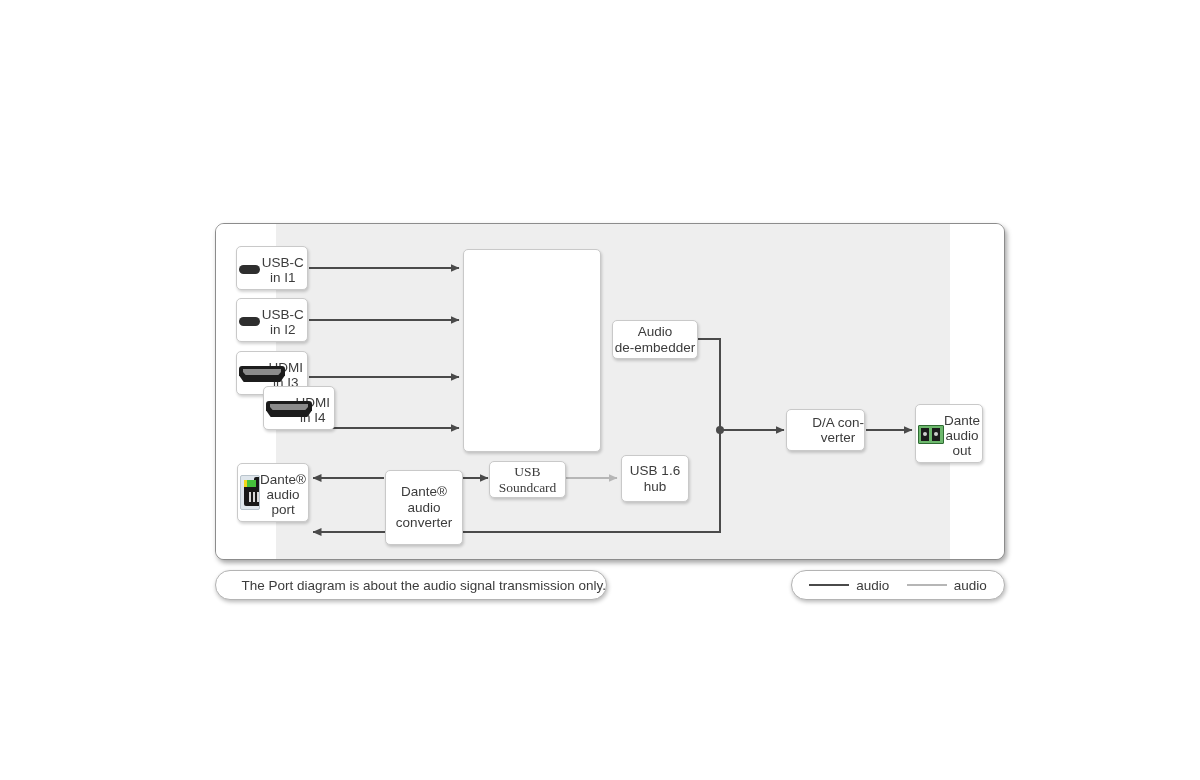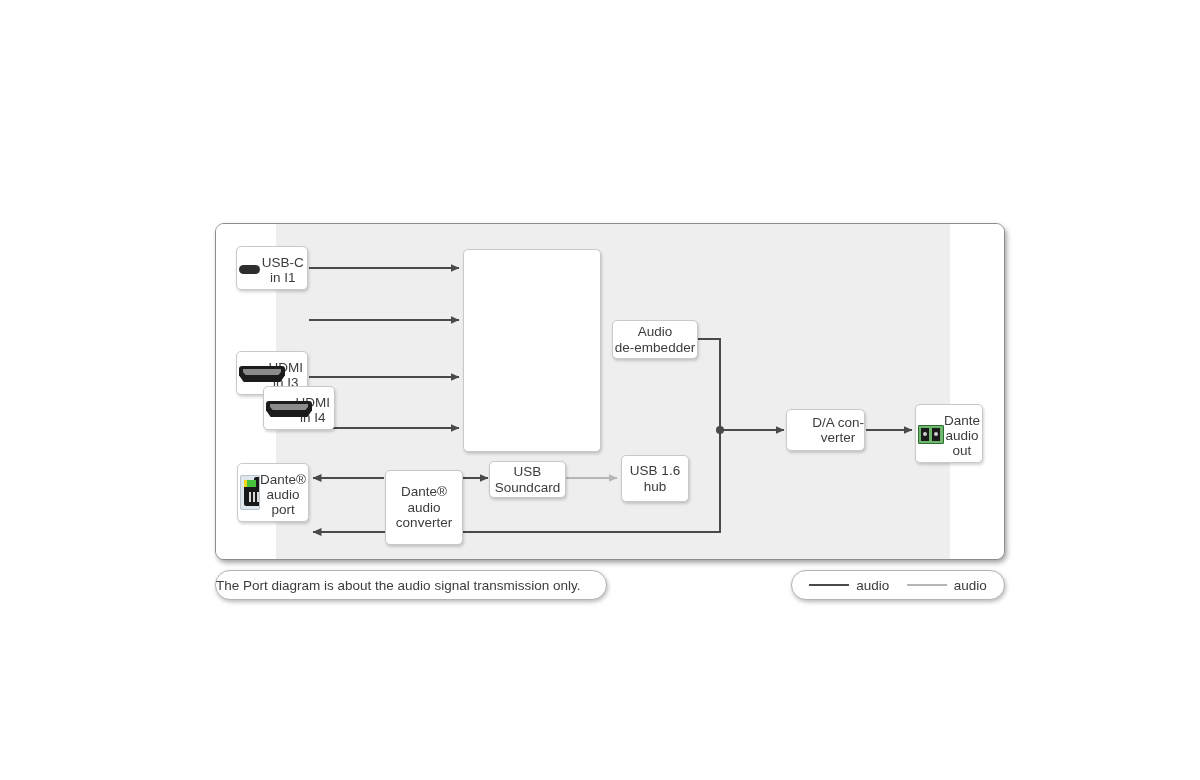--- a/index.html
+++ b/index.html
@@ -219,21 +219,21 @@
     top: 570px;
     width: 392px;
     height: 30px;
     background: #ffffff;
     border: 1px solid #b4b4b4;
     border-radius: 15px;
     box-shadow: 1px 2px 4px rgba(0,0,0,0.28);
     box-sizing: border-box;
     display: flex;
     align-items: center;
-    justify-content: flex-start;
+    justify-content: flex-end;
     font-size: 13.5px;
     color: #3c3c3c;
   }
   .legend-bar {
     position: absolute;
     left: 791px;
     top: 570px;
     width: 214px;
     height: 30px;
     background: #ffffff;
@@ -313,20 +313,24 @@
 
       <line x1="566" y1="478" x2="617" y2="478" marker-end="url(#arrowLight)"></line>
     </g>
   </svg>
 
   <div class="node port-node" style="left:236px; top:246px;">
     <span class="usbc-icon"></span>
     <span class="port-label">USB-C in I1</span>
   </div>
 
+  <div class="node port-node" style="left:236px; top:298px;">
+    <span class="usbc-icon"></span>
+    <span class="port-label">USB-C in I2</span>
+  </div>
 
   <div class="node port-node" style="left:236px; top:351px;">
     <span class="hdmi-icon">
       <span class="shell"></span><span class="inner"></span>
     </span>
     <span class="port-label">HDMI in I3</span>
   </div>
 
   <div class="node port-node" style="left:236px; top:386px;margin-left:27px;">
     <span class="hdmi-icon">
@@ -353,21 +357,21 @@
     <span>Audio
 de-embedder</span>
   </div>
 
   <div class="node" style="left:385px; top:470px; width:78px; height:75px;">
     <span>Dante®
 audio
 converter</span>
   </div>
 
-  <div class="node" style="left:489px; top:461px; width:77px; height:37px;">
+  <div class="node" style="left:489px; top:461px; width:77px; height:37px;font-family:Liberation Serif, serif;">
     <span>USB
 Soundcard</span>
   </div>
 
   <div class="node" style="left:621px; top:455px; width:68px; height:47px;">
     <span>USB 1.6
 hub</span>
   </div>
 
   <div class="node" style="left:786px; top:409px; width:79px; height:42px;justify-content:flex-end;">

